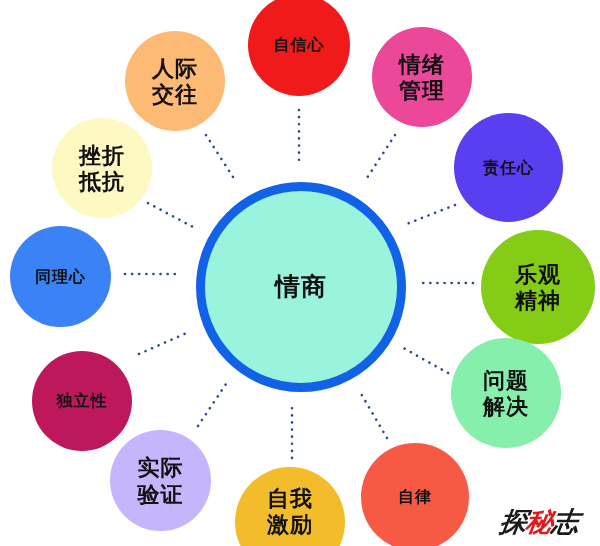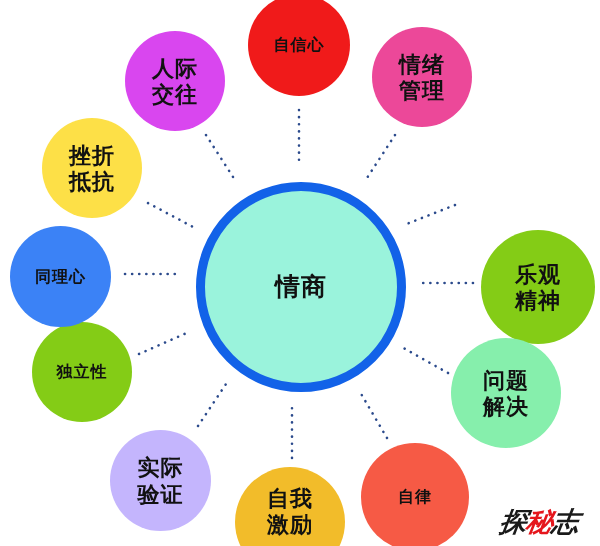--- a/index.html
+++ b/index.html
@@ -64,20 +64,23 @@
 
   <div class="node single" style="left:248px; top:-6px; width:102px; height:102px; background:#f01a1a;">
     <span>自信心</span>
   </div>
 
   <div class="node double" style="left:372px; top:27px; width:100px; height:100px; background:#ec4899;">
     <span>情绪</span>
     <span>管理</span>
   </div>
 
+  <div class="node single" style="left:454px; top:113px; width:109px; height:109px; background:#5a3ff0;">
+    <span>责任心</span>
+  </div>
 
   <div class="node double" style="left:481px; top:230px; width:114px; height:114px; background:#84cc16;">
     <span>乐观</span>
     <span>精神</span>
   </div>
 
   <div class="node double" style="left:451px; top:338px; width:110px; height:110px; background:#86efac;">
     <span>问题</span>
     <span>解决</span>
   </div>
@@ -89,34 +92,34 @@
   <div class="node double" style="left:235px; top:467px; width:110px; height:110px; background:#f2bc2a; justify-content:flex-start; padding-top:18px;">
     <span>自我</span>
     <span>激励</span>
   </div>
 
   <div class="node double" style="left:110px; top:430px; width:101px; height:101px; background:#c4b5fd;">
     <span>实际</span>
     <span>验证</span>
   </div>
 
-  <div class="node single" style="left:32px; top:322px; width:100px; height:100px; background:#84cc16;font-family:Liberation Serif, serif;">
+  <div class="node single" style="left:32px; top:351px; width:100px; height:100px; background:#be185d;font-family:Liberation Serif, serif;">
     <span>独立性</span>
   </div>
 
   <div class="node single" style="left:10px; top:226px; width:101px; height:101px; background:#3b82f6;">
     <span>同理心</span>
   </div>
 
-  <div class="node double" style="left:42px; top:118px; width:100px; height:100px; background:#fde047;">
+  <div class="node double" style="left:52px; top:118px; width:100px; height:100px; background:#fef9c3;">
     <span>挫折</span>
     <span>抵抗</span>
   </div>
 
-  <div class="node double" style="left:125px; top:31px; width:100px; height:100px; background:#d946ef;">
+  <div class="node double" style="left:125px; top:31px; width:100px; height:100px; background:#fdba74;">
     <span>人际</span>
     <span>交往</span>
   </div>
 
   <div class="watermark">
     <span class="c1">探</span><span class="c2">秘</span><span class="c3">志</span>
   </div>
 
 </div>
 

